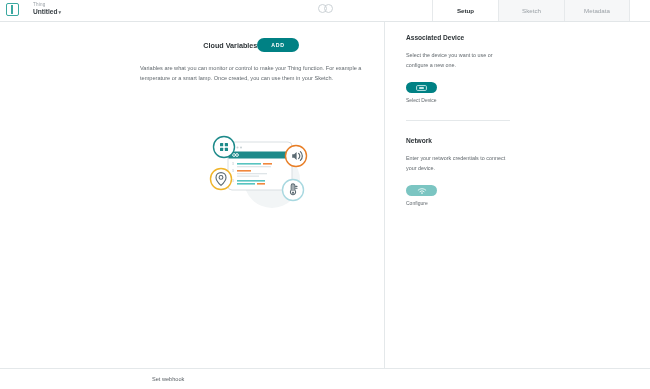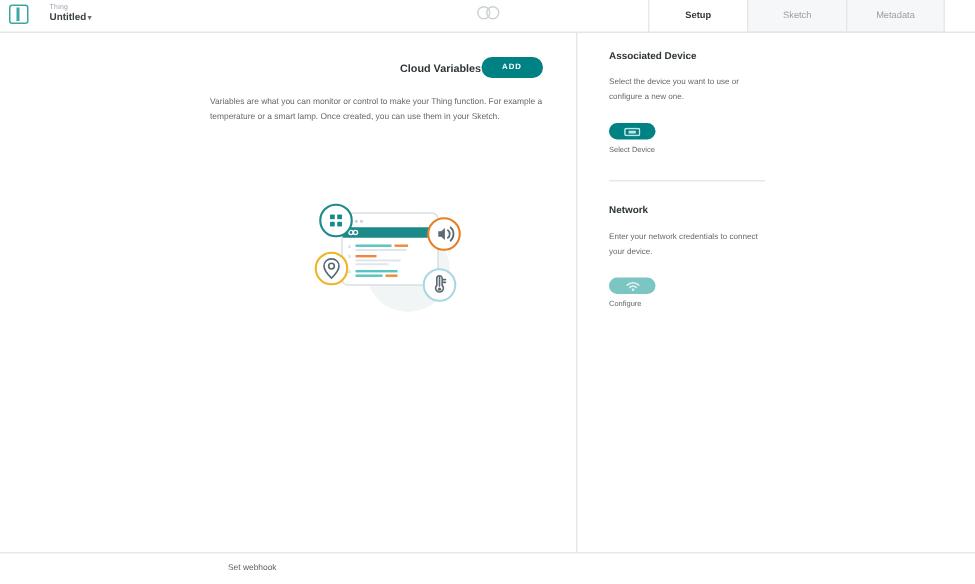--- a/index.html
+++ b/index.html
@@ -107,21 +107,21 @@
   
   .main-panel {
     flex: 1 1 auto;
     position: relative;
     border-right: 1px solid #e4e8ea;
     padding: 16px 22px 0 140px;
   }
   .cv-head {
     display: flex;
     align-items: center;
-    justify-content: flex-end;
+    justify-content: center;
     max-width: 236px;
   }
   .cv-title {
     font-size: 7.2px;
     font-weight: bold;
     color: #2e3438;
   }
   .add-btn {
     background: #008184;
     color: #ffffff;

